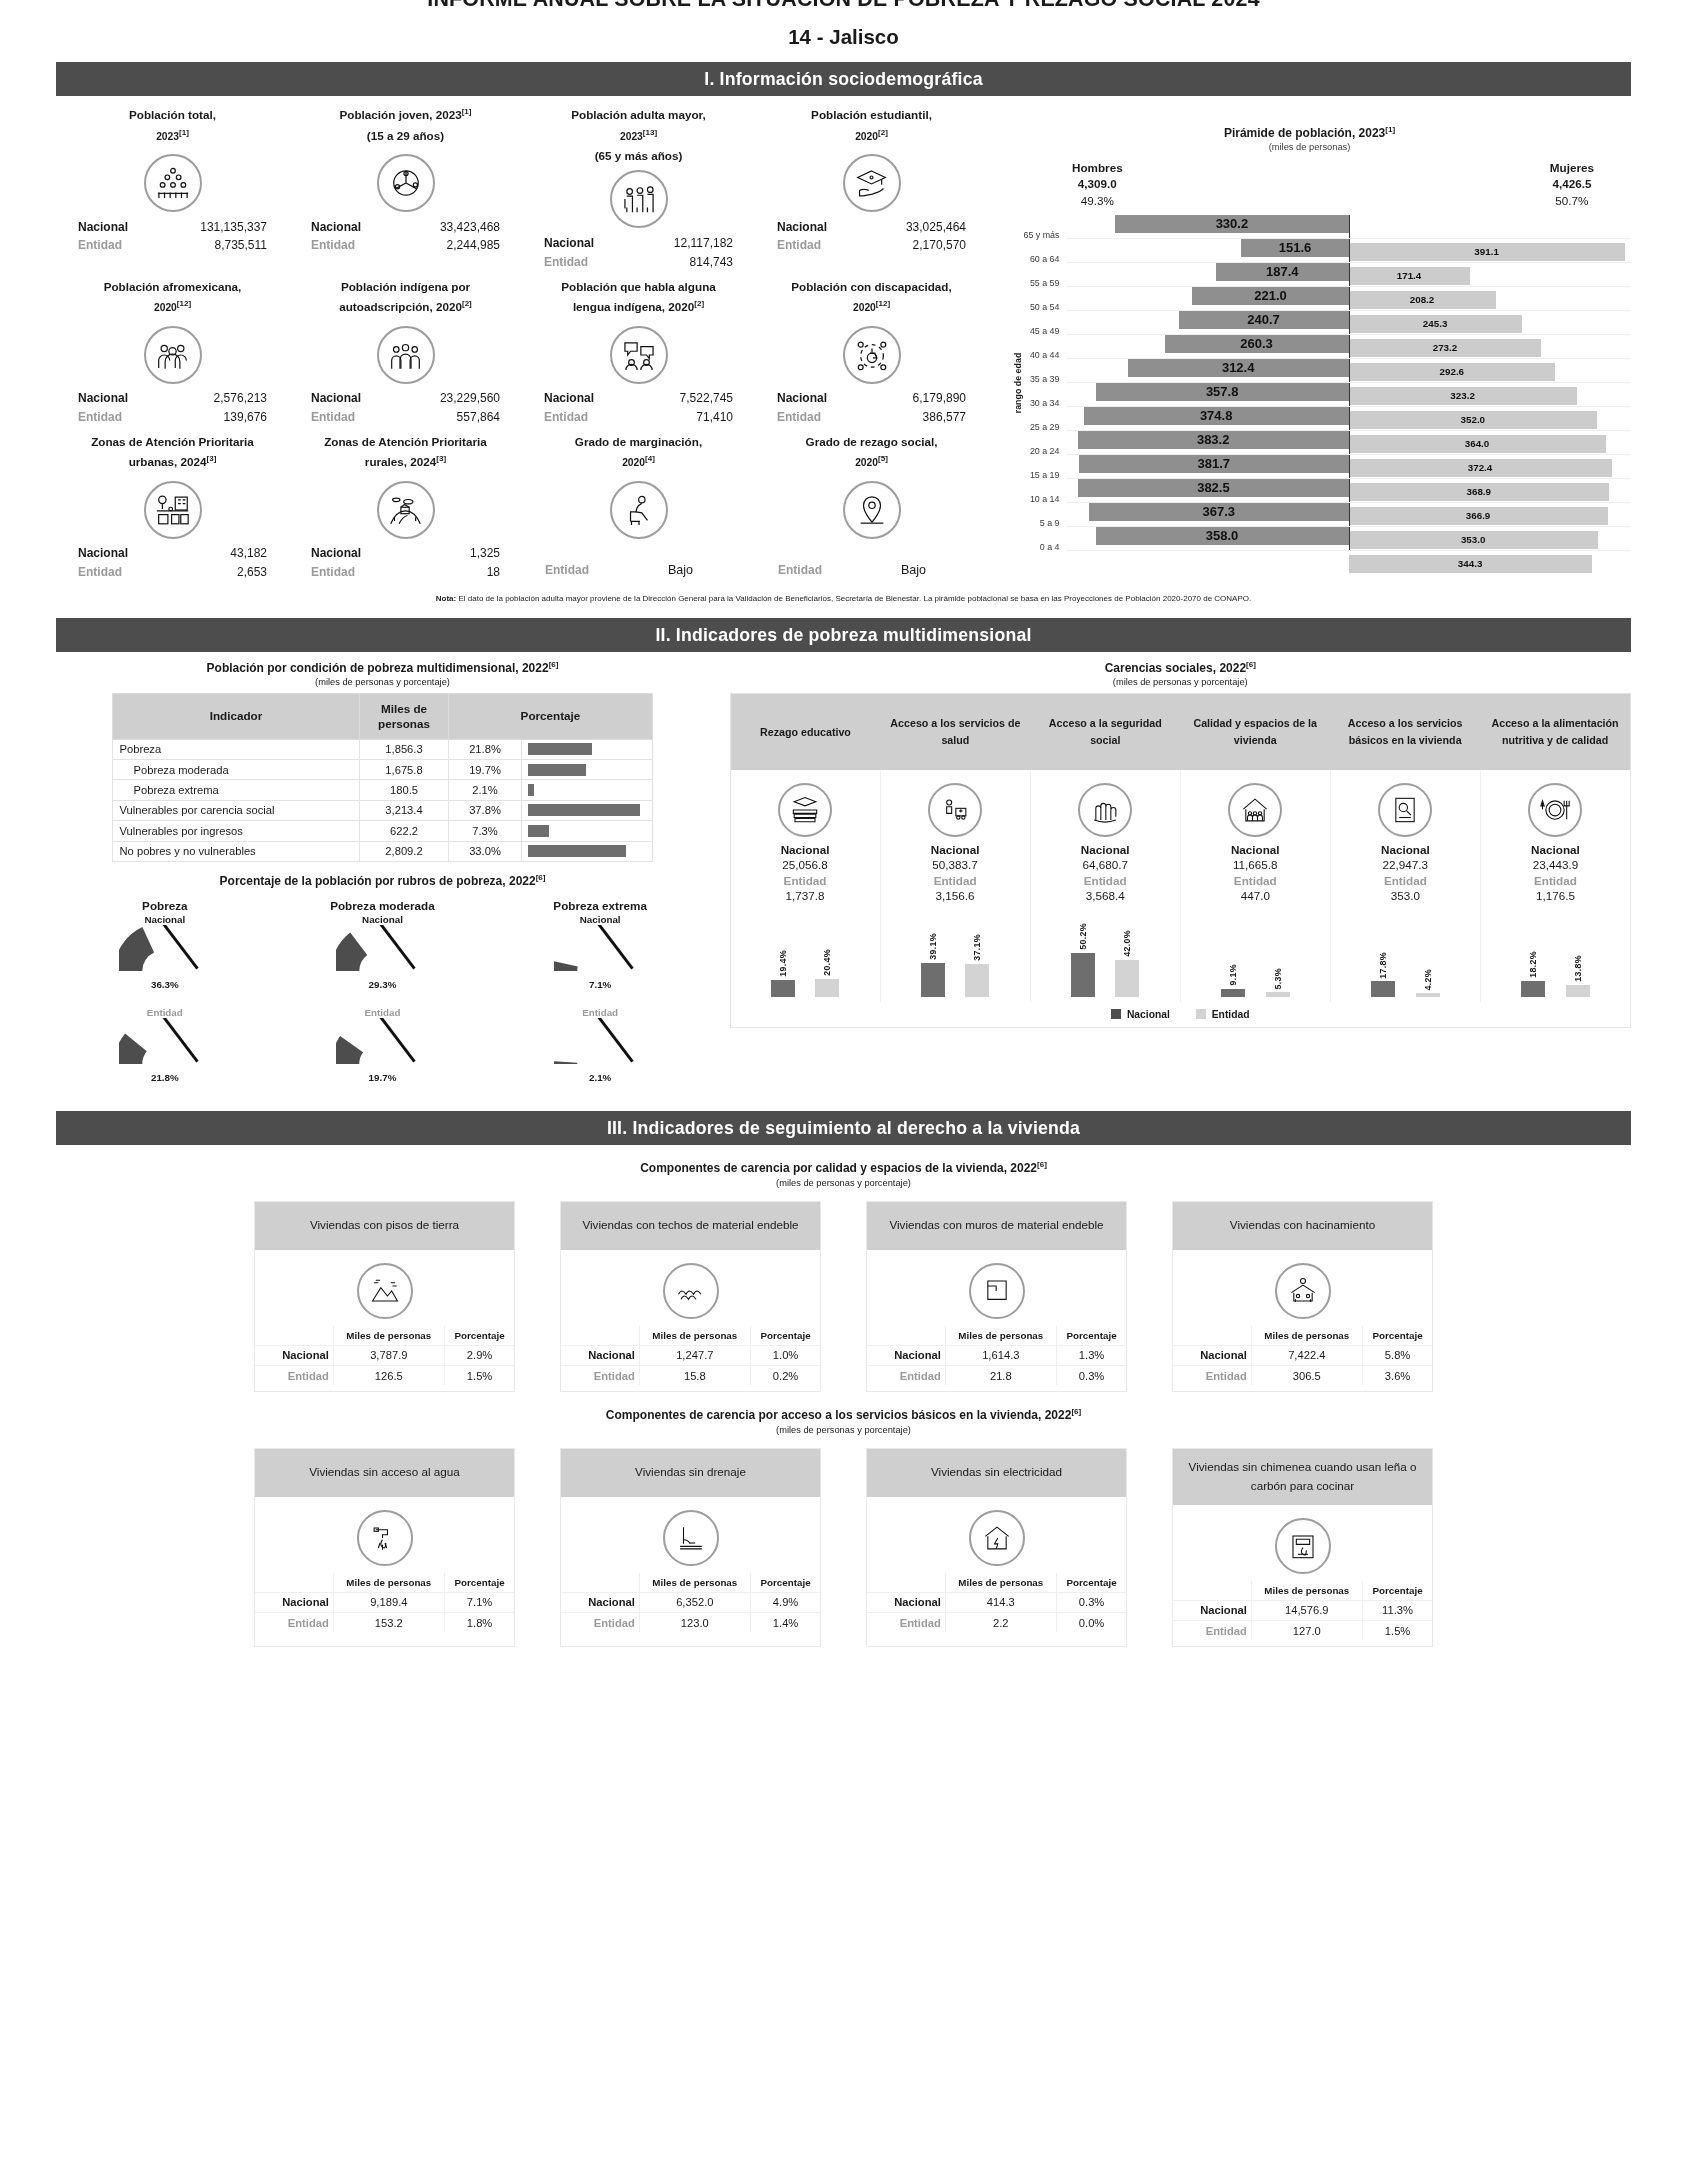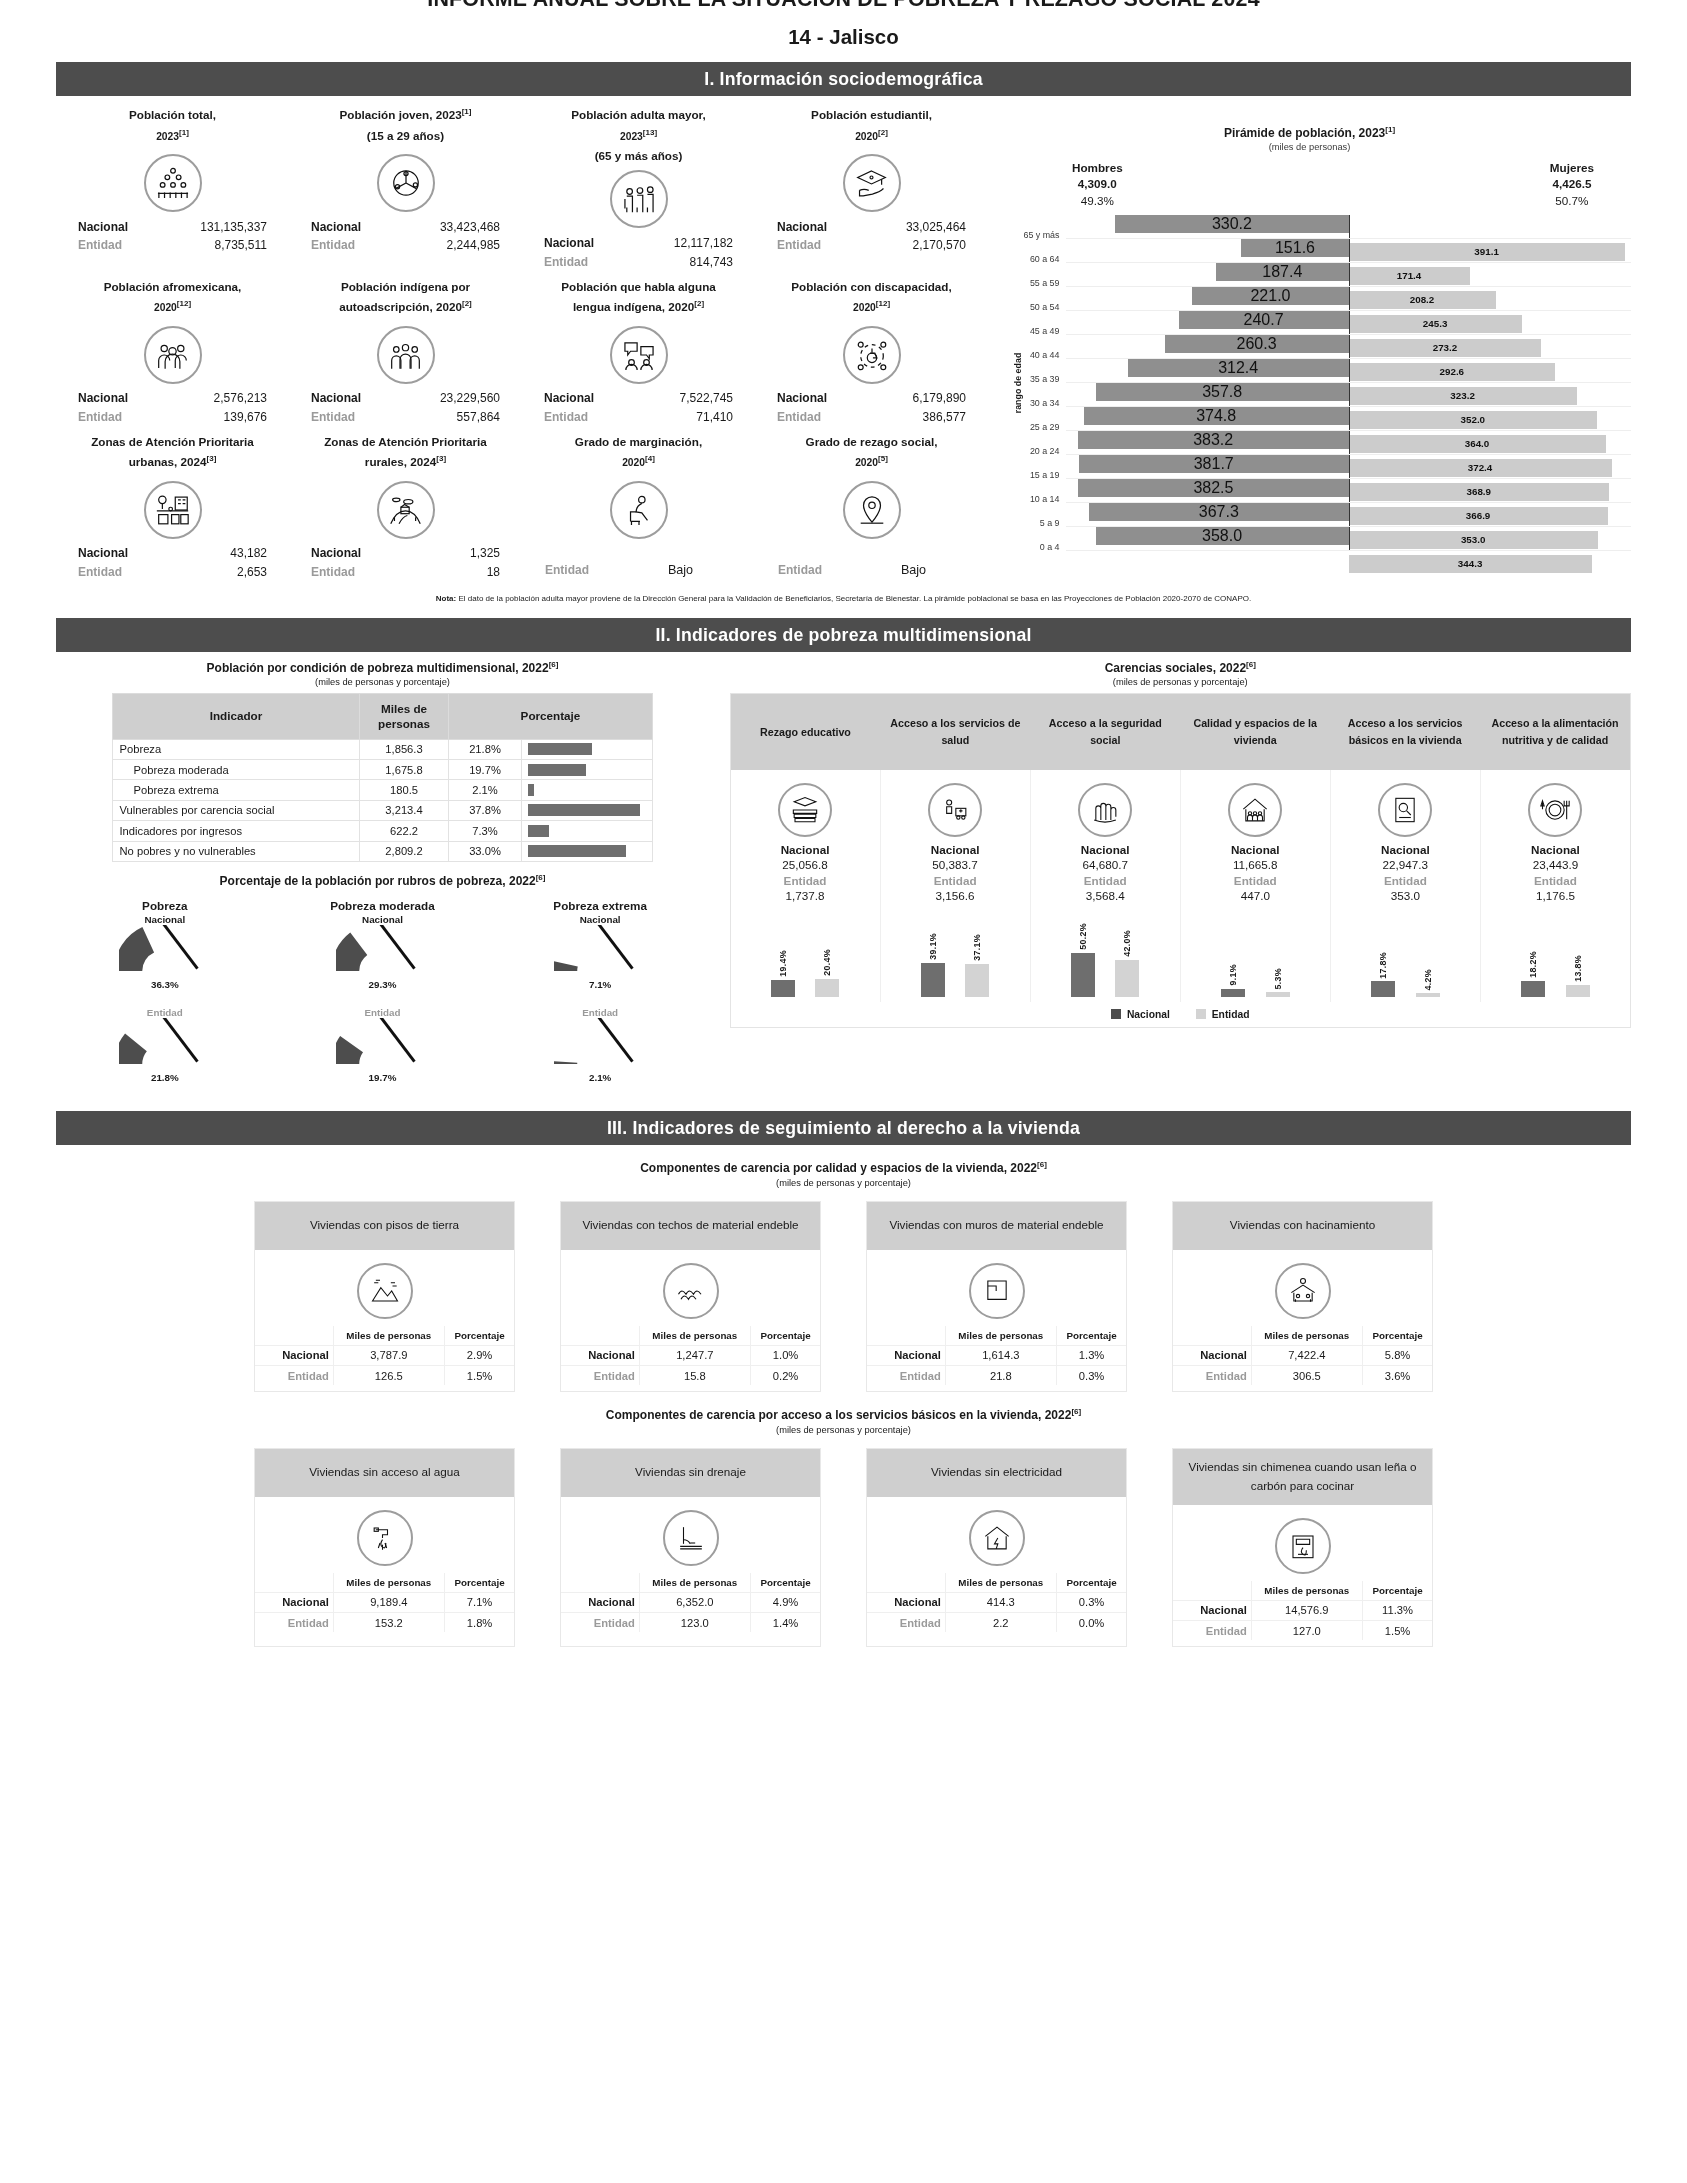--- a/index.html
+++ b/index.html
@@ -65,21 +65,21 @@
                     transform-origin:center; font-size:8.9px; font-weight:bold; white-space:nowrap; }
   .pyr-rows { border-left:0px; }
   .pyr-row { display:flex; align-items:center; height:24px; position:relative; }
   .pyr-row .lbl { width:54px; text-align:right; font-size:8.9px; color:#3a3a3a; padding-right:6.5px;
                   position:relative; top:8.4px; }
   .pyr-bars { flex:1; display:flex; position:relative; height:100%; }
   .pyr-half { width:50%; display:flex; align-items:center; height:18.6px; }
   .pyr-half.m { justify-content:flex-end; }
   .pyr-half.f { justify-content:flex-start;margin-top:28px; }
   .bar-m { background:#8f8f8f; height:18.6px; display:flex; align-items:center; justify-content:center;
-           font-size:16px; font-weight:normal; color:#111; }
+           font-size:13px; font-weight:bold; color:#111; }
   .bar-f { background:#cccccc; height:18.6px; display:flex; align-items:center; justify-content:center;
            font-size:9.8px; font-weight:bold; color:#111; }
   .pyr-center { position:absolute; left:50%; top:0; bottom:0; width:0.9px; background:#333; }
   .pyr-grid { position:absolute; left:0; right:0; height:0.9px; background:#eee; }
 
   .note { font-size:8px; color:#222; text-align:center; padding:9.3px 47px 0 47px; line-height:1.35; }
   .note b { font-weight:bold; }
 
   
   .sec2 { display:flex; gap:20.5px; margin-top:7.5px; }
@@ -748,21 +748,21 @@
             </tr>
             <tr>
               <td class="">Vulnerables por carencia social</td>
               <td class="num">3,213.4</td>
               <td class="pct">37.8%</td>
               <td class="barc">
                 <span class="minibar" style="display:block;width:94.5%"></span>
               </td>
             </tr>
             <tr>
-              <td class="">Indicadores por ingresos</td>
+              <td class="">Vulnerables por ingresos</td>
               <td class="num">622.2</td>
               <td class="pct">7.3%</td>
               <td class="barc">
                 <span class="minibar" style="display:block;width:18.25%"></span>
               </td>
             </tr>
             <tr>
               <td class="">No pobres y no vulnerables</td>
               <td class="num">2,809.2</td>
               <td class="pct">33.0%</td>

